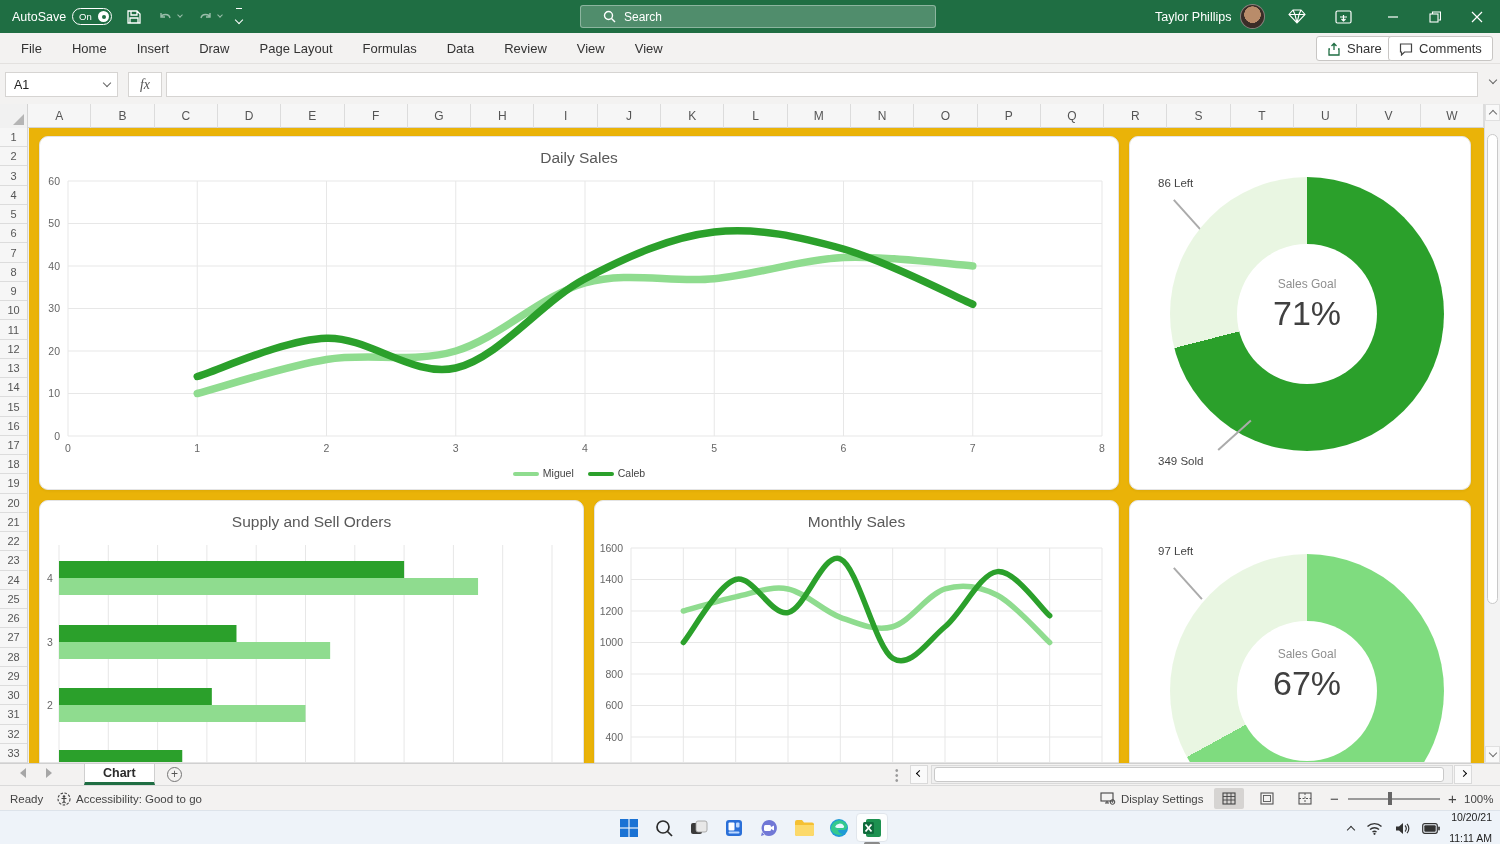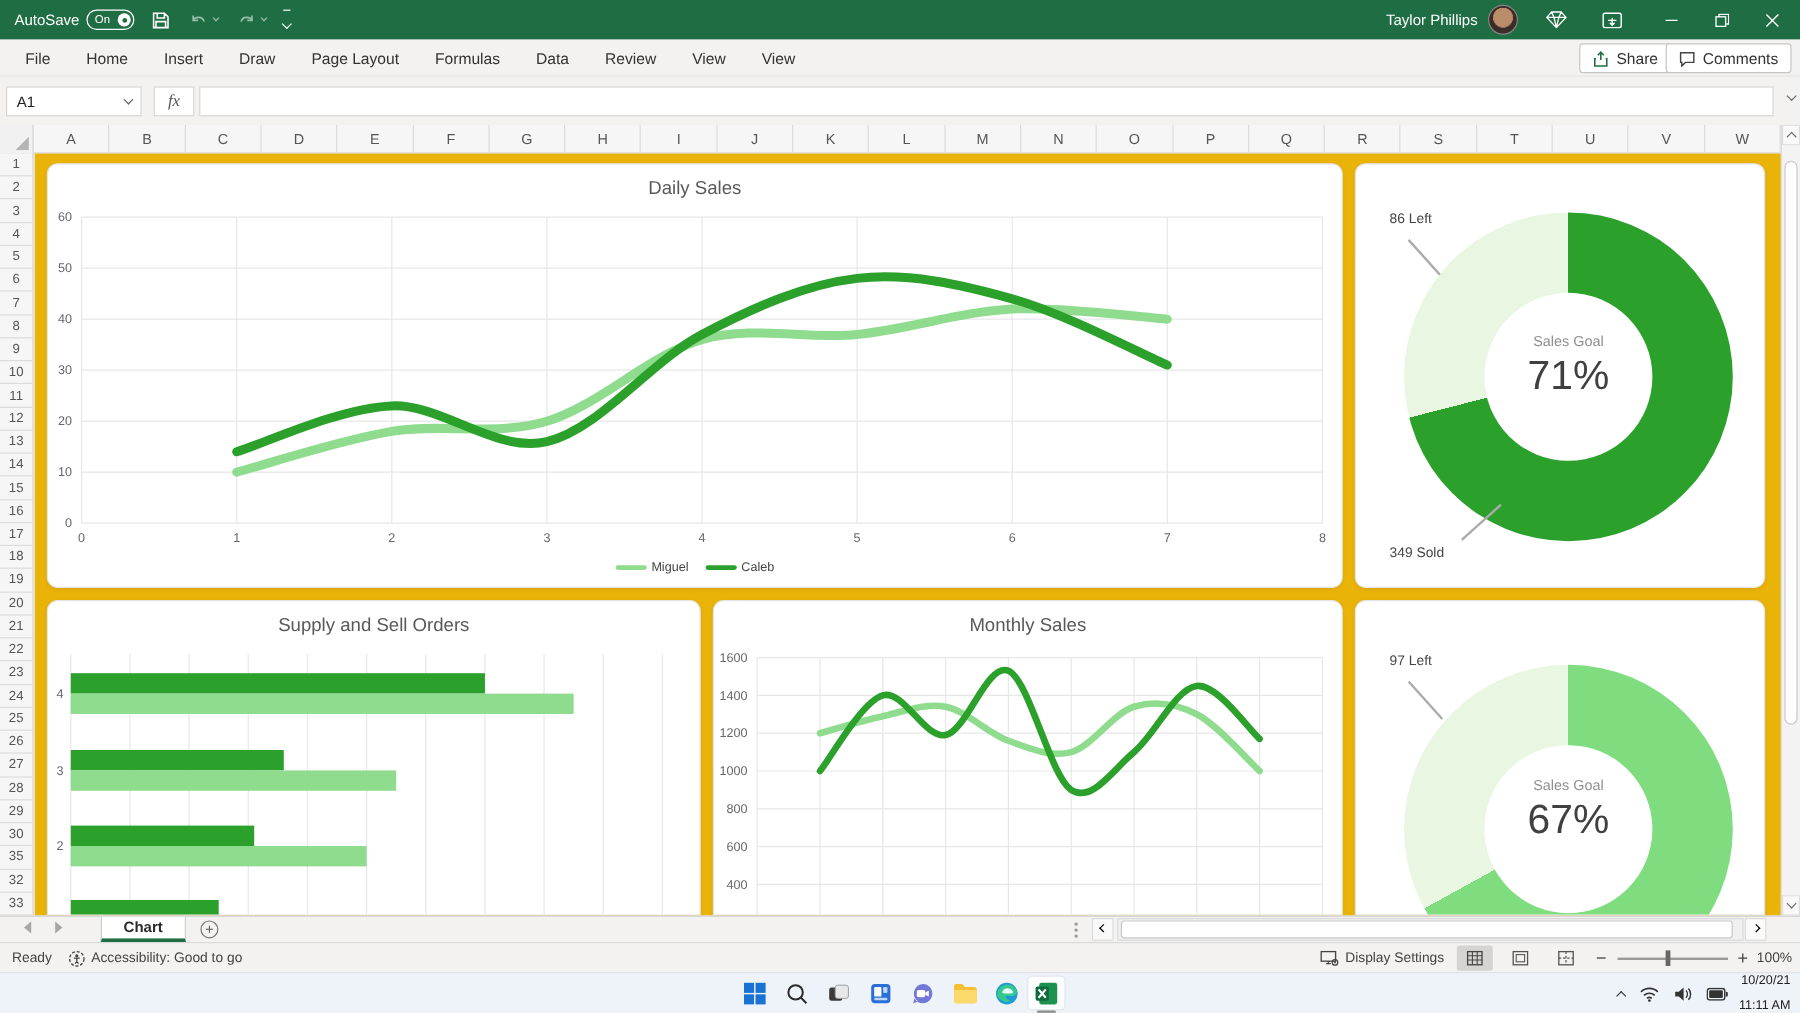--- a/index.html
+++ b/index.html
@@ -112,20 +112,27 @@
       <span class="chev" style="margin-left:5px; width:4px; height:4px;"></span>
     </div>
     <div class="tb-item dim" style="left:198px;">
       <svg width="15" height="14" viewBox="0 0 15 14">
           <path d="M12 3 v4 h-4 M12 7 C11 4 4 3 3 8" fill="none" stroke="#fff" stroke-width="1.4"></path>
         </svg>
       <span class="chev" style="margin-left:5px; width:4px; height:4px;"></span>
     </div>
     <div class="tb-item" style="left:236px;">
       <span style="display:inline-block; border-top:1.5px solid #fff; padding-top:3px;"><span class="chev"></span></span>
+    </div>
+    <div id="searchbox">
+      <svg width="13" height="13" viewBox="0 0 13 13" style="margin:0 8px 0 22px;">
+          <circle cx="5.5" cy="5.5" r="4" fill="none" stroke="#fff" stroke-width="1.4"></circle>
+          <path d="M8.5 8.5 L12 12" stroke="#fff" stroke-width="1.4"></path>
+        </svg>
+      <span>Search</span>
     </div>
     <div class="tb-item" style="left:1155px;">Taylor Phillips</div>
     <div class="tb-item" style="left:1240px;">
         <span id="avatar"></span>
       </div>
     <div class="tb-item" style="left:1288px;">
       <svg width="18" height="15" viewBox="0 0 18 15">
           <path d="M5 1 h8 l4 4.5 L9 14 L1 5.5 z M1 5.5 h16 M5 1 L7 5.5 L9 14 L11 5.5 L13 1" fill="none" stroke="#fff" stroke-width="1.1"></path>
         </svg>
     </div>
@@ -244,21 +251,21 @@
       <div class="rowhdr" style="top: 384.848px; height: 19.2424px;">21</div>
       <div class="rowhdr" style="top: 404.091px; height: 19.2424px;">22</div>
       <div class="rowhdr" style="top: 423.333px; height: 19.2424px;">23</div>
       <div class="rowhdr" style="top: 442.576px; height: 19.2424px;">24</div>
       <div class="rowhdr" style="top: 461.818px; height: 19.2424px;">25</div>
       <div class="rowhdr" style="top: 481.061px; height: 19.2424px;">26</div>
       <div class="rowhdr" style="top: 500.303px; height: 19.2424px;">27</div>
       <div class="rowhdr" style="top: 519.545px; height: 19.2424px;">28</div>
       <div class="rowhdr" style="top: 538.788px; height: 19.2424px;">29</div>
       <div class="rowhdr" style="top: 558.03px; height: 19.2424px;">30</div>
-      <div class="rowhdr" style="top: 577.273px; height: 19.2424px;">35</div>
+      <div class="rowhdr" style="top: 577.273px; height: 19.2424px;">31</div>
       <div class="rowhdr" style="top: 596.515px; height: 19.2424px;">32</div>
       <div class="rowhdr" style="top: 615.758px; height: 19.2424px;">33</div>
     </div>
 
   <div id="sheet">
 
     <div class="card" style="left:10px; top:8px; width:1080px; height:354px;">
       <div class="card-title">Daily Sales</div>
       <svg id="svg-daily" width="1080" height="354">
           <line x1="28" y1="299" x2="1062" y2="299" stroke="#e7e7e7" stroke-width="1"></line>

